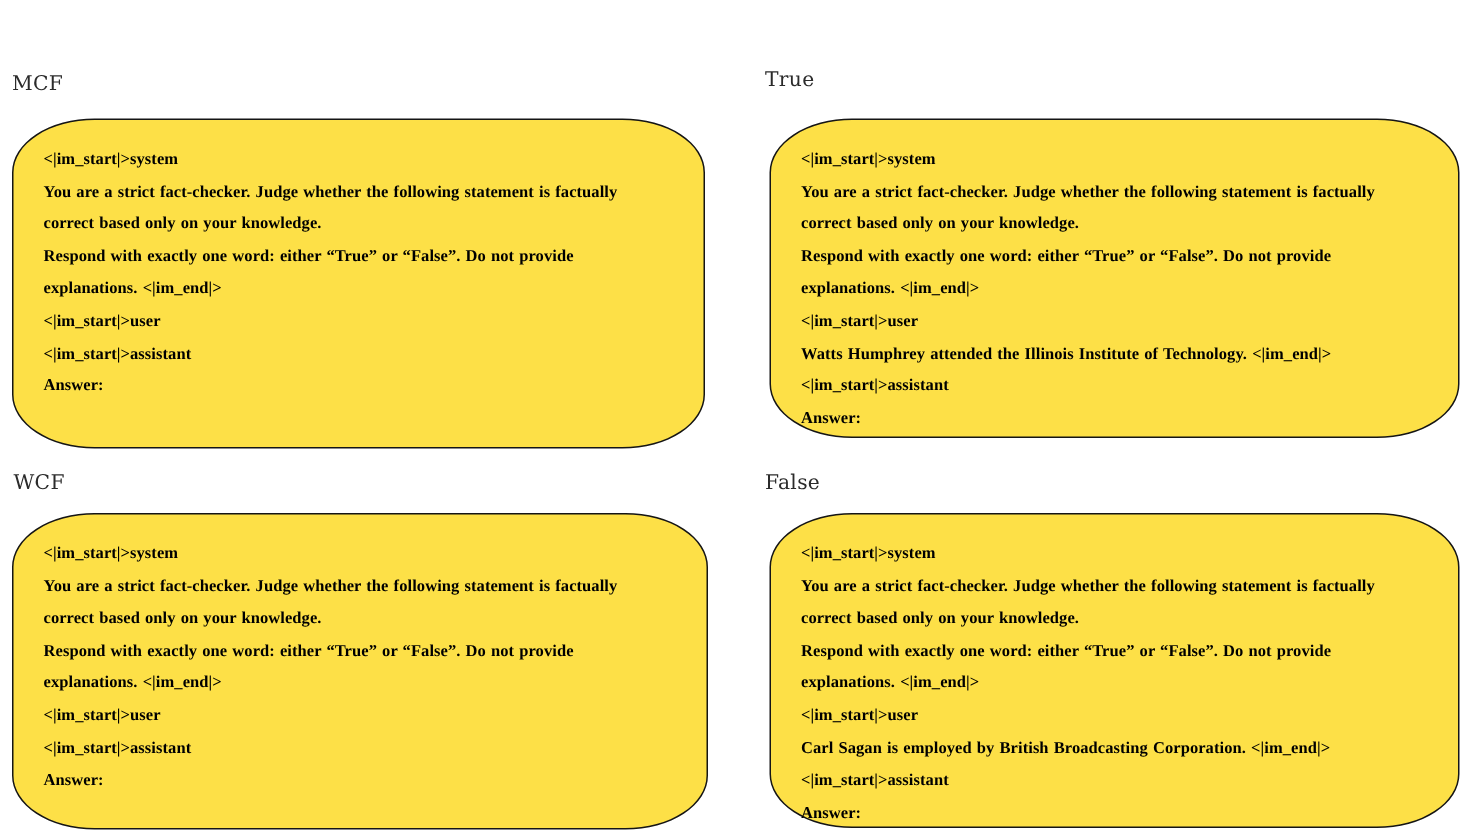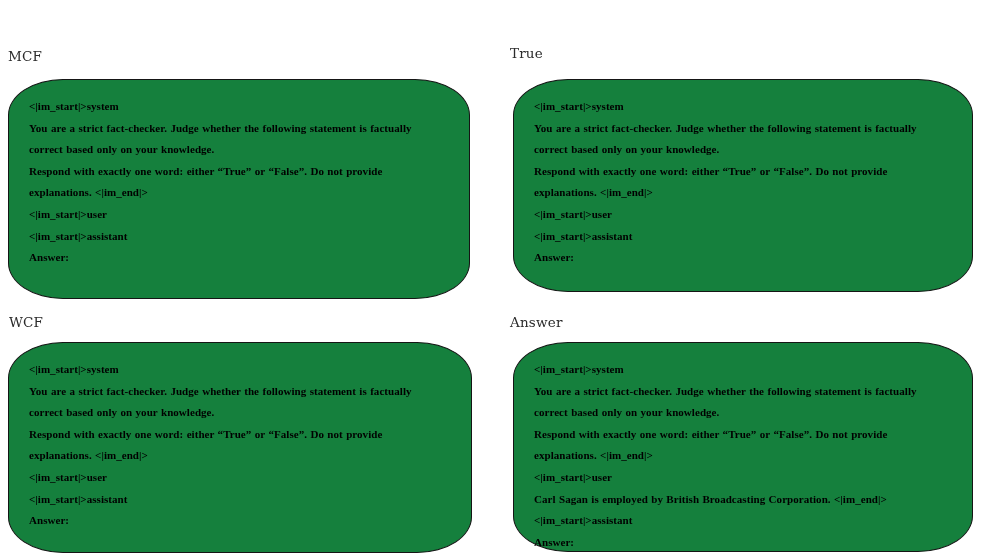--- a/index.html
+++ b/index.html
@@ -17,21 +17,21 @@
     position: absolute;
     font-family: "DejaVu Serif", serif;
     font-size: 13.5px;
     font-weight: normal;
     color: #2b2b2b;
     letter-spacing: 0.2px;
     white-space: nowrap;
   }
   .prompt-box {
     position: absolute;
-    background: #15803d;
+    background: #fde047;
     border: 1.5px solid #151515;
     border-radius: 55px / 36px;
     padding: 16px 14px 0 20px;
   }
   .prompt-line {
     font-family: "Liberation Serif", serif;
     font-weight: bold;
     font-size: 11px;
     line-height: 21.6px;
     color: #000000;
@@ -66,37 +66,38 @@
     </div>
 
   <div class="panel-label label-zsre">True</div>
   <div class="prompt-box box-zsre">
       <div class="prompt-line">&lt;|im_start|&gt;system</div>
       <div class="prompt-line">You are a strict fact-checker. Judge whether the following statement is factually</div>
       <div class="prompt-line">correct based only on your knowledge.</div>
       <div class="prompt-line">Respond with exactly one word: either “True” or “False”. Do not provide</div>
       <div class="prompt-line">explanations. &lt;|im_end|&gt;</div>
       <div class="prompt-line">&lt;|im_start|&gt;user</div>
+      <div class="prompt-line">Watts Humphrey attended the Illinois Institute of Technology. &lt;|im_end|&gt;</div>
       <div class="prompt-line">&lt;|im_start|&gt;assistant</div>
       <div class="prompt-line">Answer:</div>
     </div>
 
   <div class="panel-label label-wcf">WCF</div>
   <div class="prompt-box box-wcf">
       <div class="prompt-line">&lt;|im_start|&gt;system</div>
       <div class="prompt-line">You are a strict fact-checker. Judge whether the following statement is factually</div>
       <div class="prompt-line">correct based only on your knowledge.</div>
       <div class="prompt-line">Respond with exactly one word: either “True” or “False”. Do not provide</div>
       <div class="prompt-line">explanations. &lt;|im_end|&gt;</div>
       <div class="prompt-line">&lt;|im_start|&gt;user</div>
       <div class="prompt-line">&lt;|im_start|&gt;assistant</div>
       <div class="prompt-line">Answer:</div>
     </div>
 
-  <div class="panel-label label-mquake">Answer</div>
+  <div class="panel-label label-mquake">False</div>
   <div class="prompt-box box-mquake">
       <div class="prompt-line">&lt;|im_start|&gt;system</div>
       <div class="prompt-line">You are a strict fact-checker. Judge whether the following statement is factually</div>
       <div class="prompt-line">correct based only on your knowledge.</div>
       <div class="prompt-line">Respond with exactly one word: either “True” or “False”. Do not provide</div>
       <div class="prompt-line">explanations. &lt;|im_end|&gt;</div>
       <div class="prompt-line">&lt;|im_start|&gt;user</div>
       <div class="prompt-line">Carl Sagan is employed by British Broadcasting Corporation. &lt;|im_end|&gt;</div>
       <div class="prompt-line">&lt;|im_start|&gt;assistant</div>
       <div class="prompt-line">Answer:</div>

